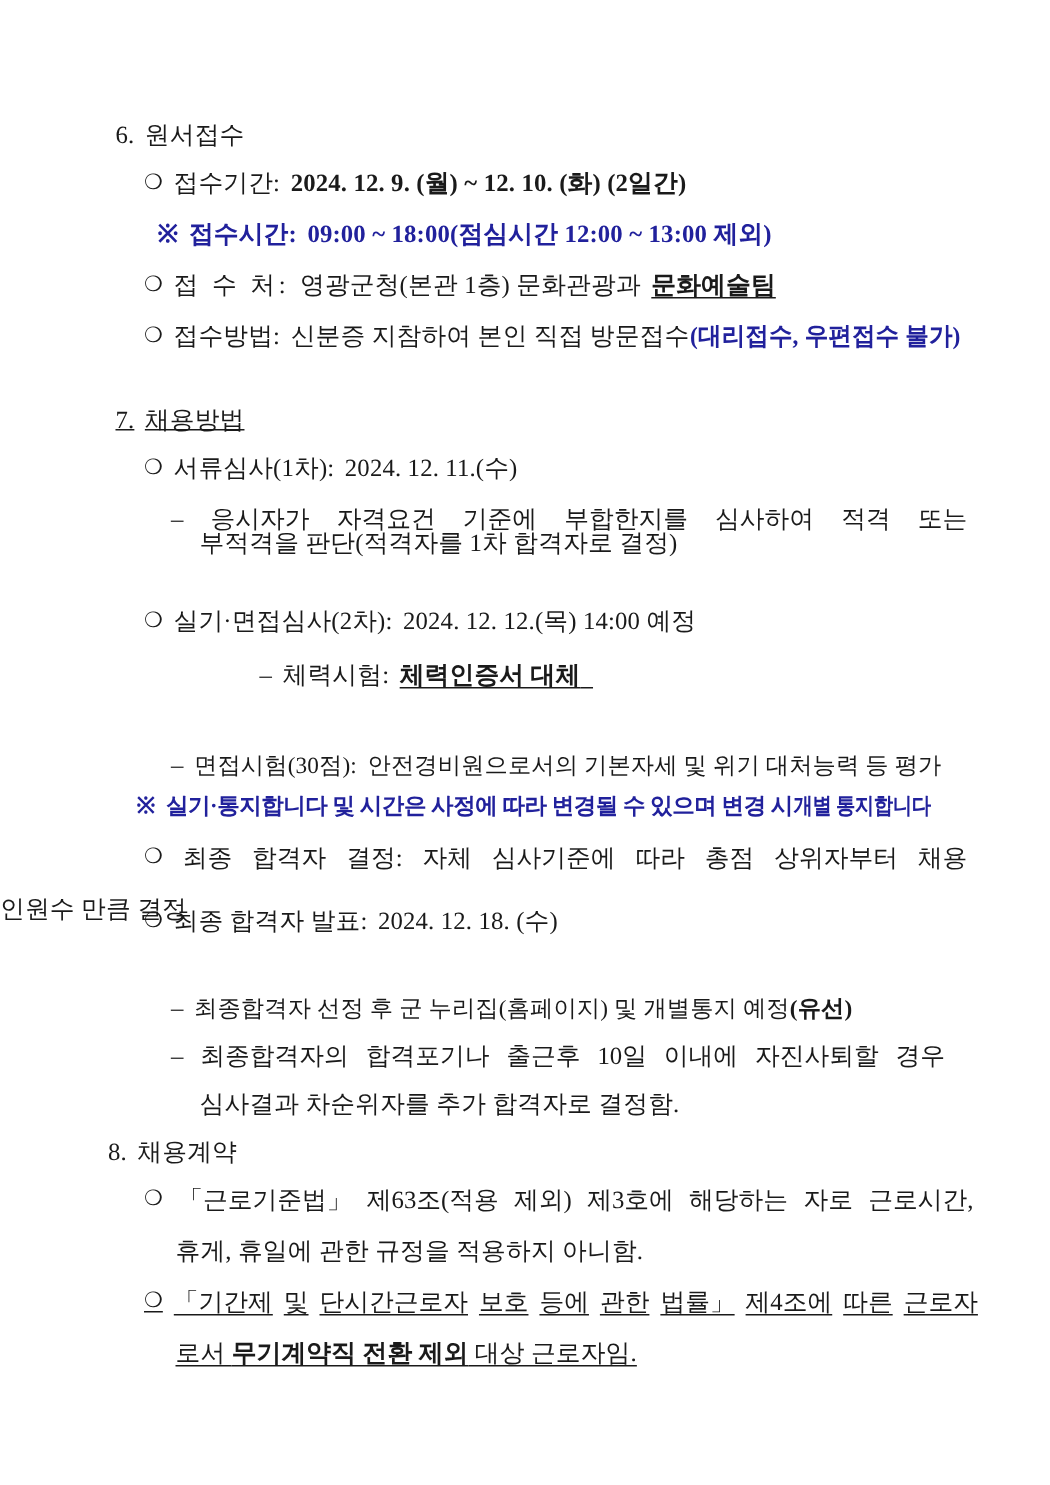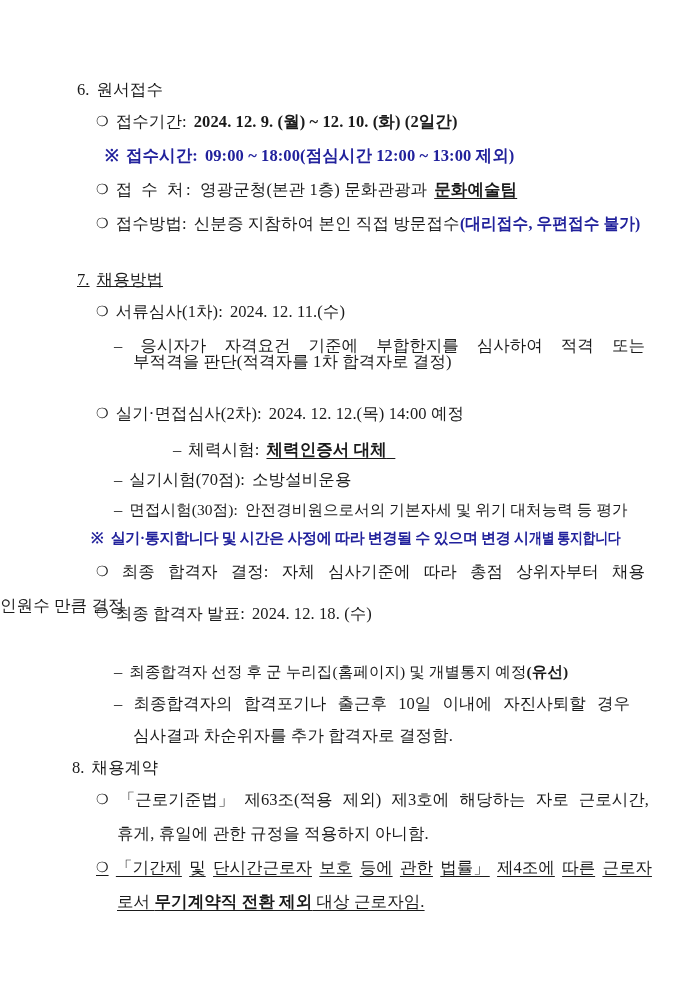--- a/index.html
+++ b/index.html
@@ -115,23 +115,20 @@
   <div class="row" style="left:133px; top:352px;">부적격을 판단(적격자를 1차 합격자로 결정)</div>
 
   <div class="row" style="left:96px; top:404px;">
     <span class="bullet">❍</span><span class="wide-gap"></span><span>실기·면접심사(2차):</span><span class="wide-gap"></span><span>2024. 12. 12.(목) 14:00 예정</span>
   </div>
 
   <div class="row" style="left:126px; top:440px;margin-left:47px;">
     <span class="dash">–</span><span class="wide-gap"></span><span>체력시험:</span><span class="wide-gap"></span><span class="b u">체력인증서 대체</span><span class="u">&nbsp;&nbsp;</span>
   </div>
 
-  <div class="row" style="left:114px; top:470px;">
-    <span class="dash">–</span><span class="wide-gap"></span><span>실기시험(70점):</span><span class="wide-gap"></span><span>소방설비운용</span>
-  </div>
 
   <div class="row" style="left:114px; top:500px; font-size:15.5px;">
     <span class="dash">–</span><span class="wide-gap"></span><span>면접시험(30점):</span><span class="wide-gap"></span><span>안전경비원으로서의 기본자세 및 위기 대처능력 등 평가</span>
   </div>
 
   <div class="row" style="left:91px; top:528px; font-size:15px;">
     <span class="blue-b">※</span><span class="wide-gap"></span><span class="condensed">실기·통지합니다 및 시간은 사정에 따라 변경될 수 있으며 변경 시</span><span class="condensed cond-tail">개별 통지합니다</span>
   </div>
 
   <div class="jrow" style="left:96px; top:562px; width:549px;">

